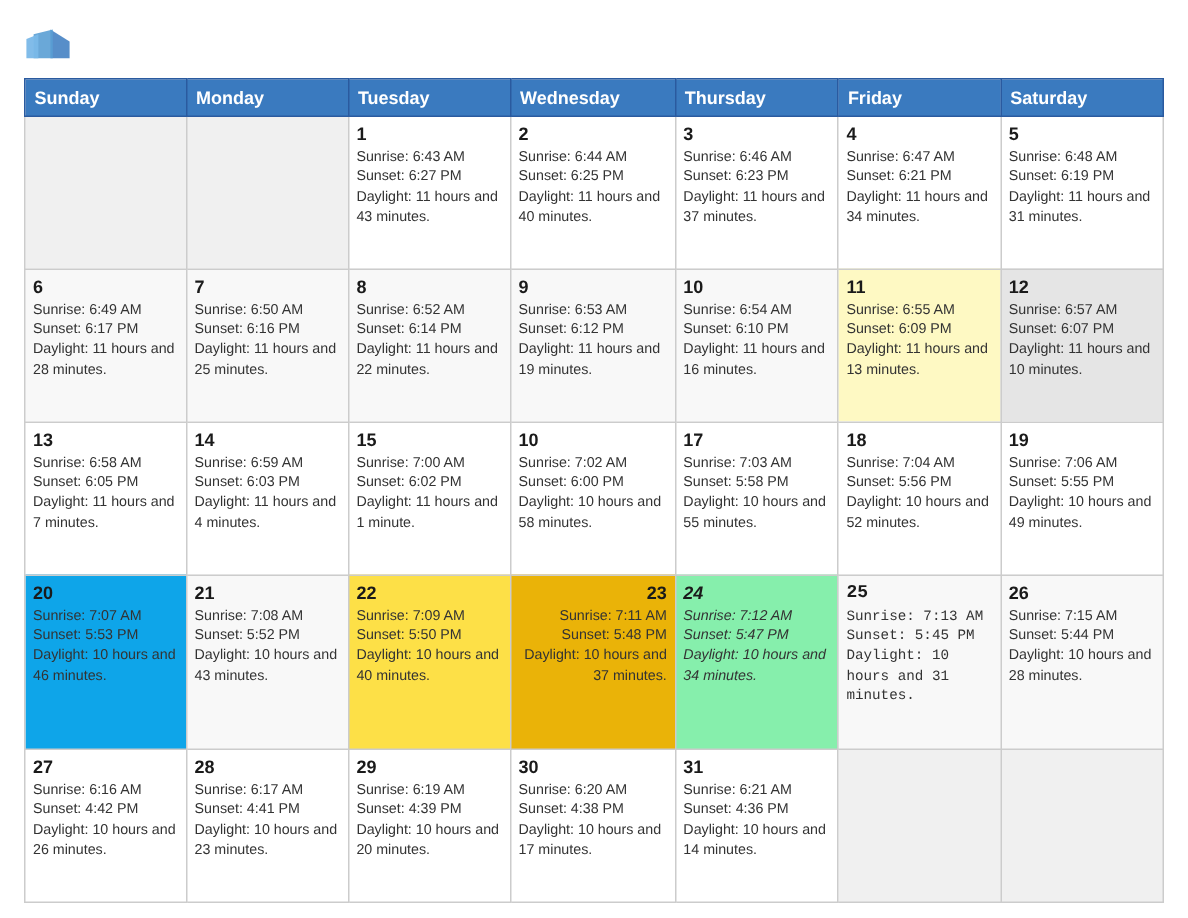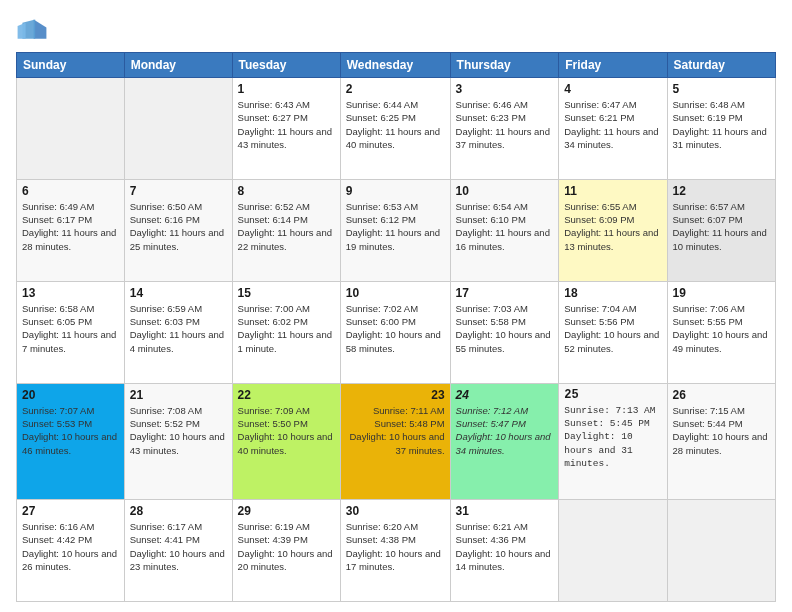--- a/index.html
+++ b/index.html
@@ -218,21 +218,21 @@
         </tr>
         <tr>
           <td style="background: #0ea5e9;">
             <span class="day-num">20</span>
             <div class="day-info">Sunrise: 7:07 AM<br>Sunset: 5:53 PM<br>Daylight: 10 hours and 46 minutes.</div>
           </td>
           <td style="background: rgb(248, 248, 248);">
             <span class="day-num">21</span>
             <div class="day-info">Sunrise: 7:08 AM<br>Sunset: 5:52 PM<br>Daylight: 10 hours and 43 minutes.</div>
           </td>
-          <td style="background: #bef264;">
+          <td style="background: #fde047;">
             <span class="day-num">22</span>
             <div class="day-info">Sunrise: 7:09 AM<br>Sunset: 5:50 PM<br>Daylight: 10 hours and 40 minutes.</div>
           </td>
           <td style="background: #eab308; text-align: right;">
             <span class="day-num">23</span>
             <div class="day-info">Sunrise: 7:11 AM<br>Sunset: 5:48 PM<br>Daylight: 10 hours and 37 minutes.</div>
           </td>
           <td style="background: #86efac; font-style: italic;">
             <span class="day-num">24</span>
             <div class="day-info">Sunrise: 7:12 AM<br>Sunset: 5:47 PM<br>Daylight: 10 hours and 34 minutes.</div>

